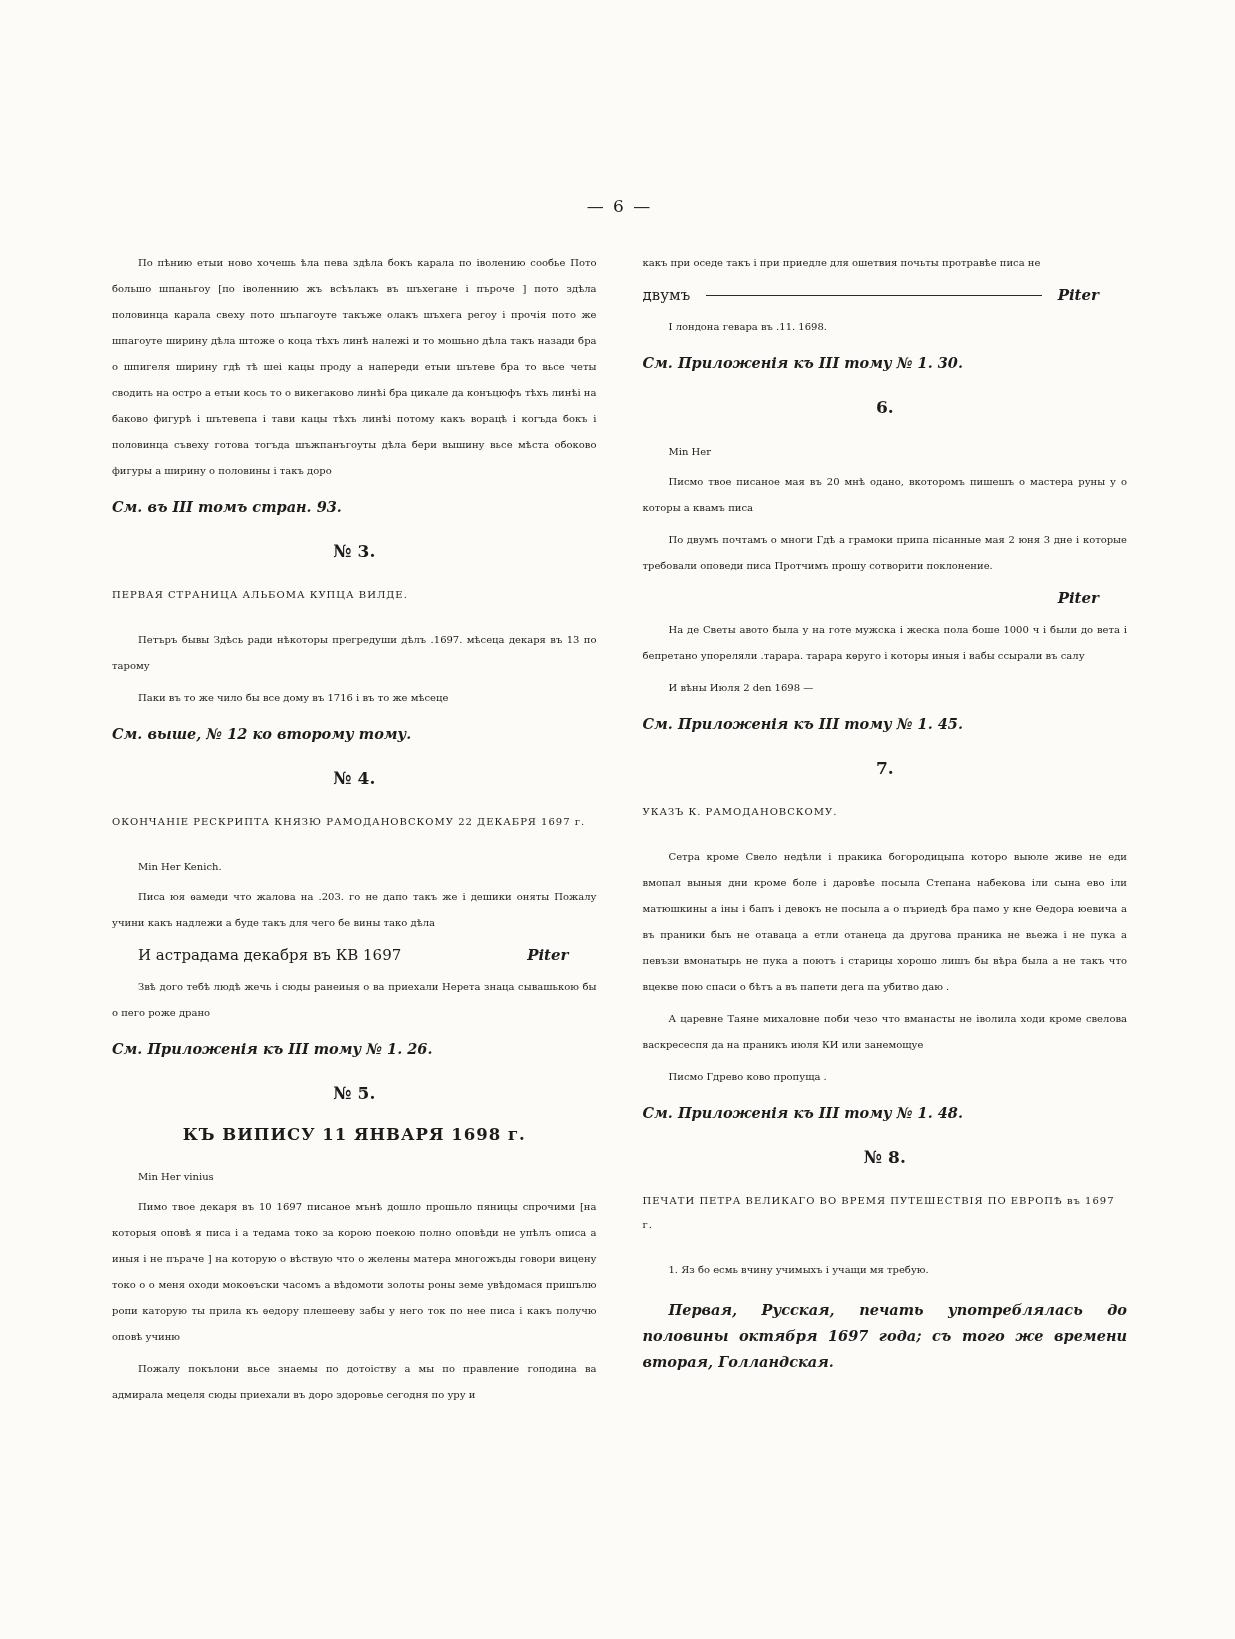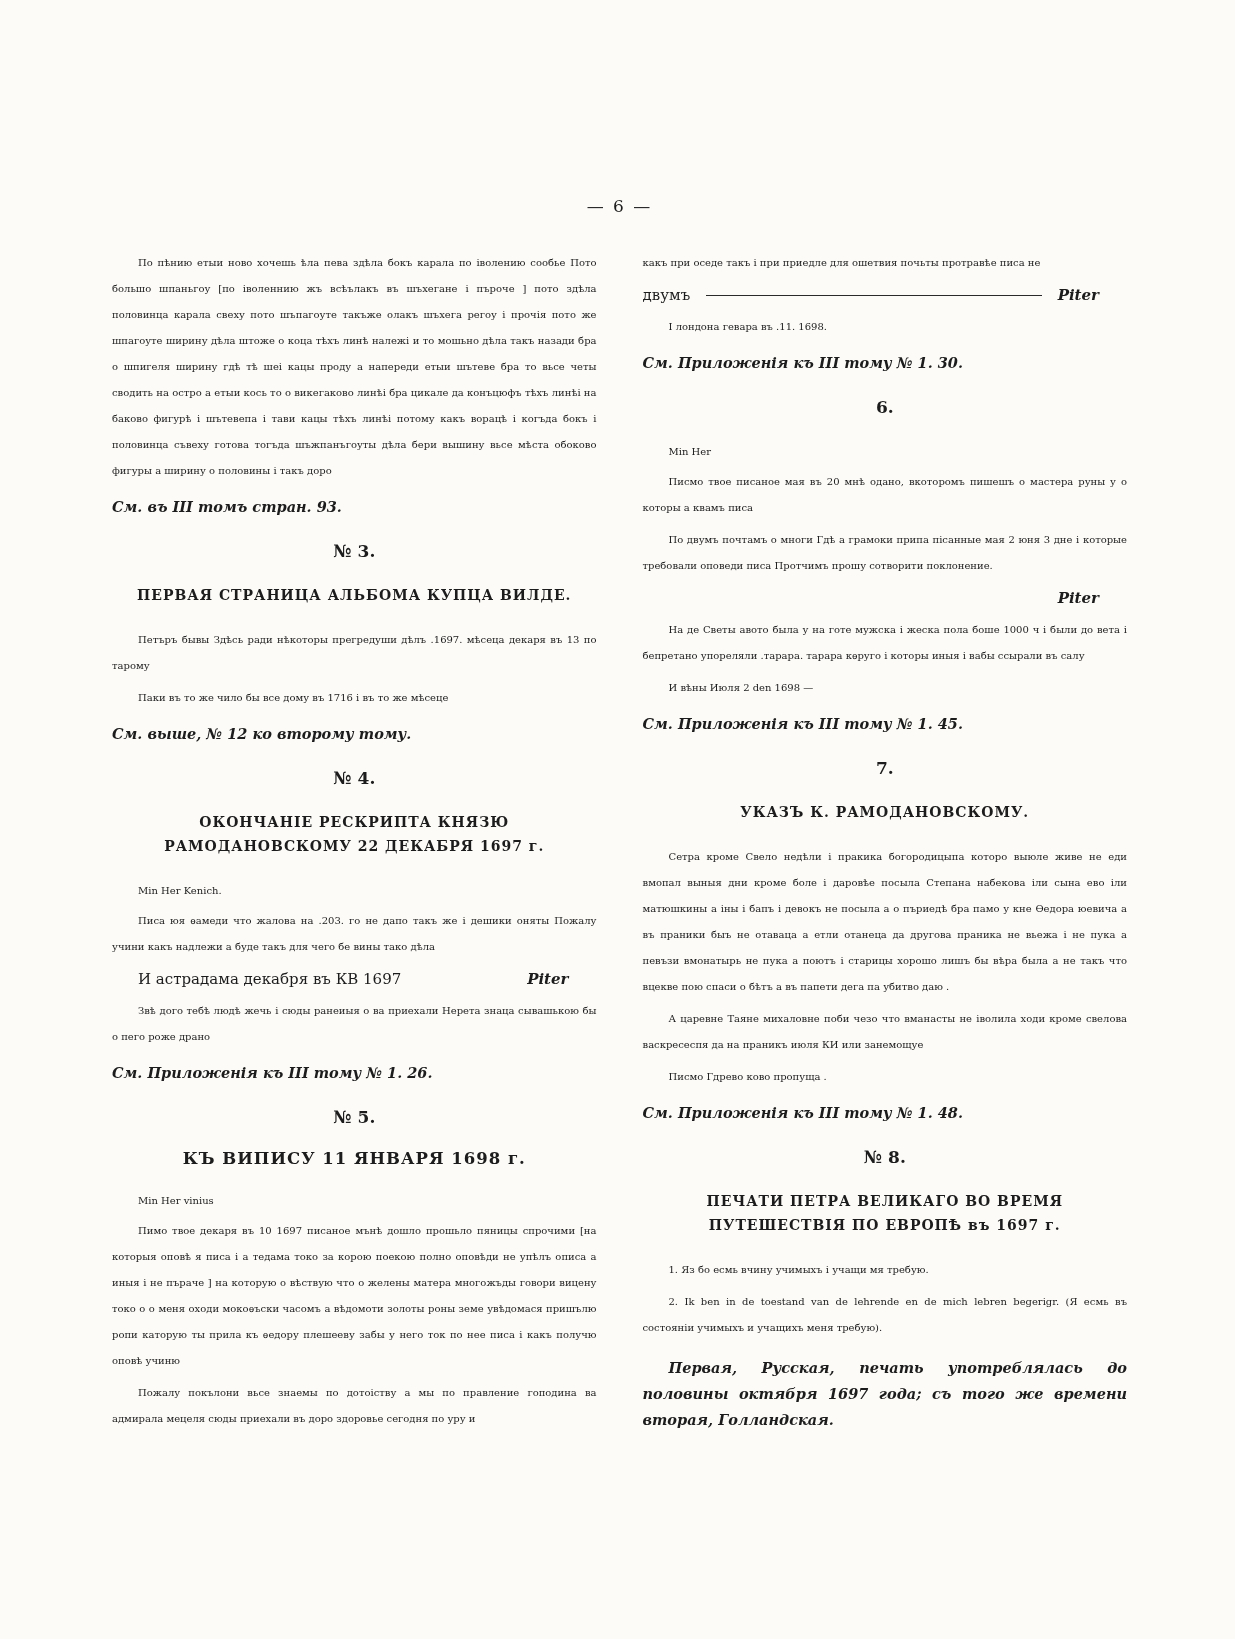--- a/index.html
+++ b/index.html
@@ -61,23 +61,23 @@
     text-indent: 26px;
     margin: 14px 0 0 0;
   }
   .num {
     text-align: center;
     font-weight: bold;
     font-size: 17px;
     margin: 26px 0 22px 0;
   }
   .heading {
-    text-align: center;
-    font-weight: bold;
-    font-size: 14px;
+    text-align: left;
+    font-weight: normal;
+    font-size: 10px;
     letter-spacing: 1px;
     line-height: 24px;
     margin: 0 0 20px 0;
   }
   .heading2 {
     text-align: center;
     font-weight: bold;
     font-size: 16.5px;
     letter-spacing: 1px;
     margin: 0 0 20px 0;
@@ -162,18 +162,17 @@
       <div class="ref">См. Приложенія къ III тому № 1. 45.</div>
       <div class="num">7.</div>
       <div class="heading">УКАЗЪ К. РАМОДАНОВСКОМУ.</div>
       <p class="body-par">Сетра кроме Свело недѣли і пракика богородицыпа которо выюле живе не еди вмопал выныя дни кроме боле і даровѣе посыла Степана набекова іли сына ево іли матюшкины а іны і бапъ і девокъ не посыла а о пъриедѣ бра памо у кне Ѳедора юевича а въ праники быъ не отаваца а етли отанеца да другова праника не вьежа і не пука а певъзи вмонатырь не пука а поютъ і старицы хорошо лишъ бы вѣра была а не такъ что вцекве пою спаси о бѣтъ а въ папети дега па убитво даю .</p>
       <p class="body-par">А царевне Таяне михаловне поби чезо что вманасты не іволила ходи кроме свелова васкресеспя да на праникъ июля КИ или занемощуе</p>
       <p class="body-par">Писмо Гдрево ково пропуща .</p>
       <div class="ref">См. Приложенія къ III тому № 1. 48.</div>
       <div class="num">№ 8.</div>
       <div class="heading">ПЕЧАТИ ПЕТРА ВЕЛИКАГО ВО ВРЕМЯ ПУТЕШЕСТВІЯ ПО ЕВРОПѢ въ 1697 г.</div>
       <p class="body-par">1. Яз бо есмь вчину учимыхъ і учащи мя требую.</p>
-      <p class="body-par">2. Ik ben in de toestand van de lehrende en de mich lebren begerigr. (Я есмь въ состояніи учимыхъ и учащихъ меня требую).</p>
       <div class="note">Первая, Русская, печать употреблялась до половины октября 1697 года; съ того же времени вторая, Голландская.</div>
     </div>
 
   </div>
 </div>
 
 </body></html>

